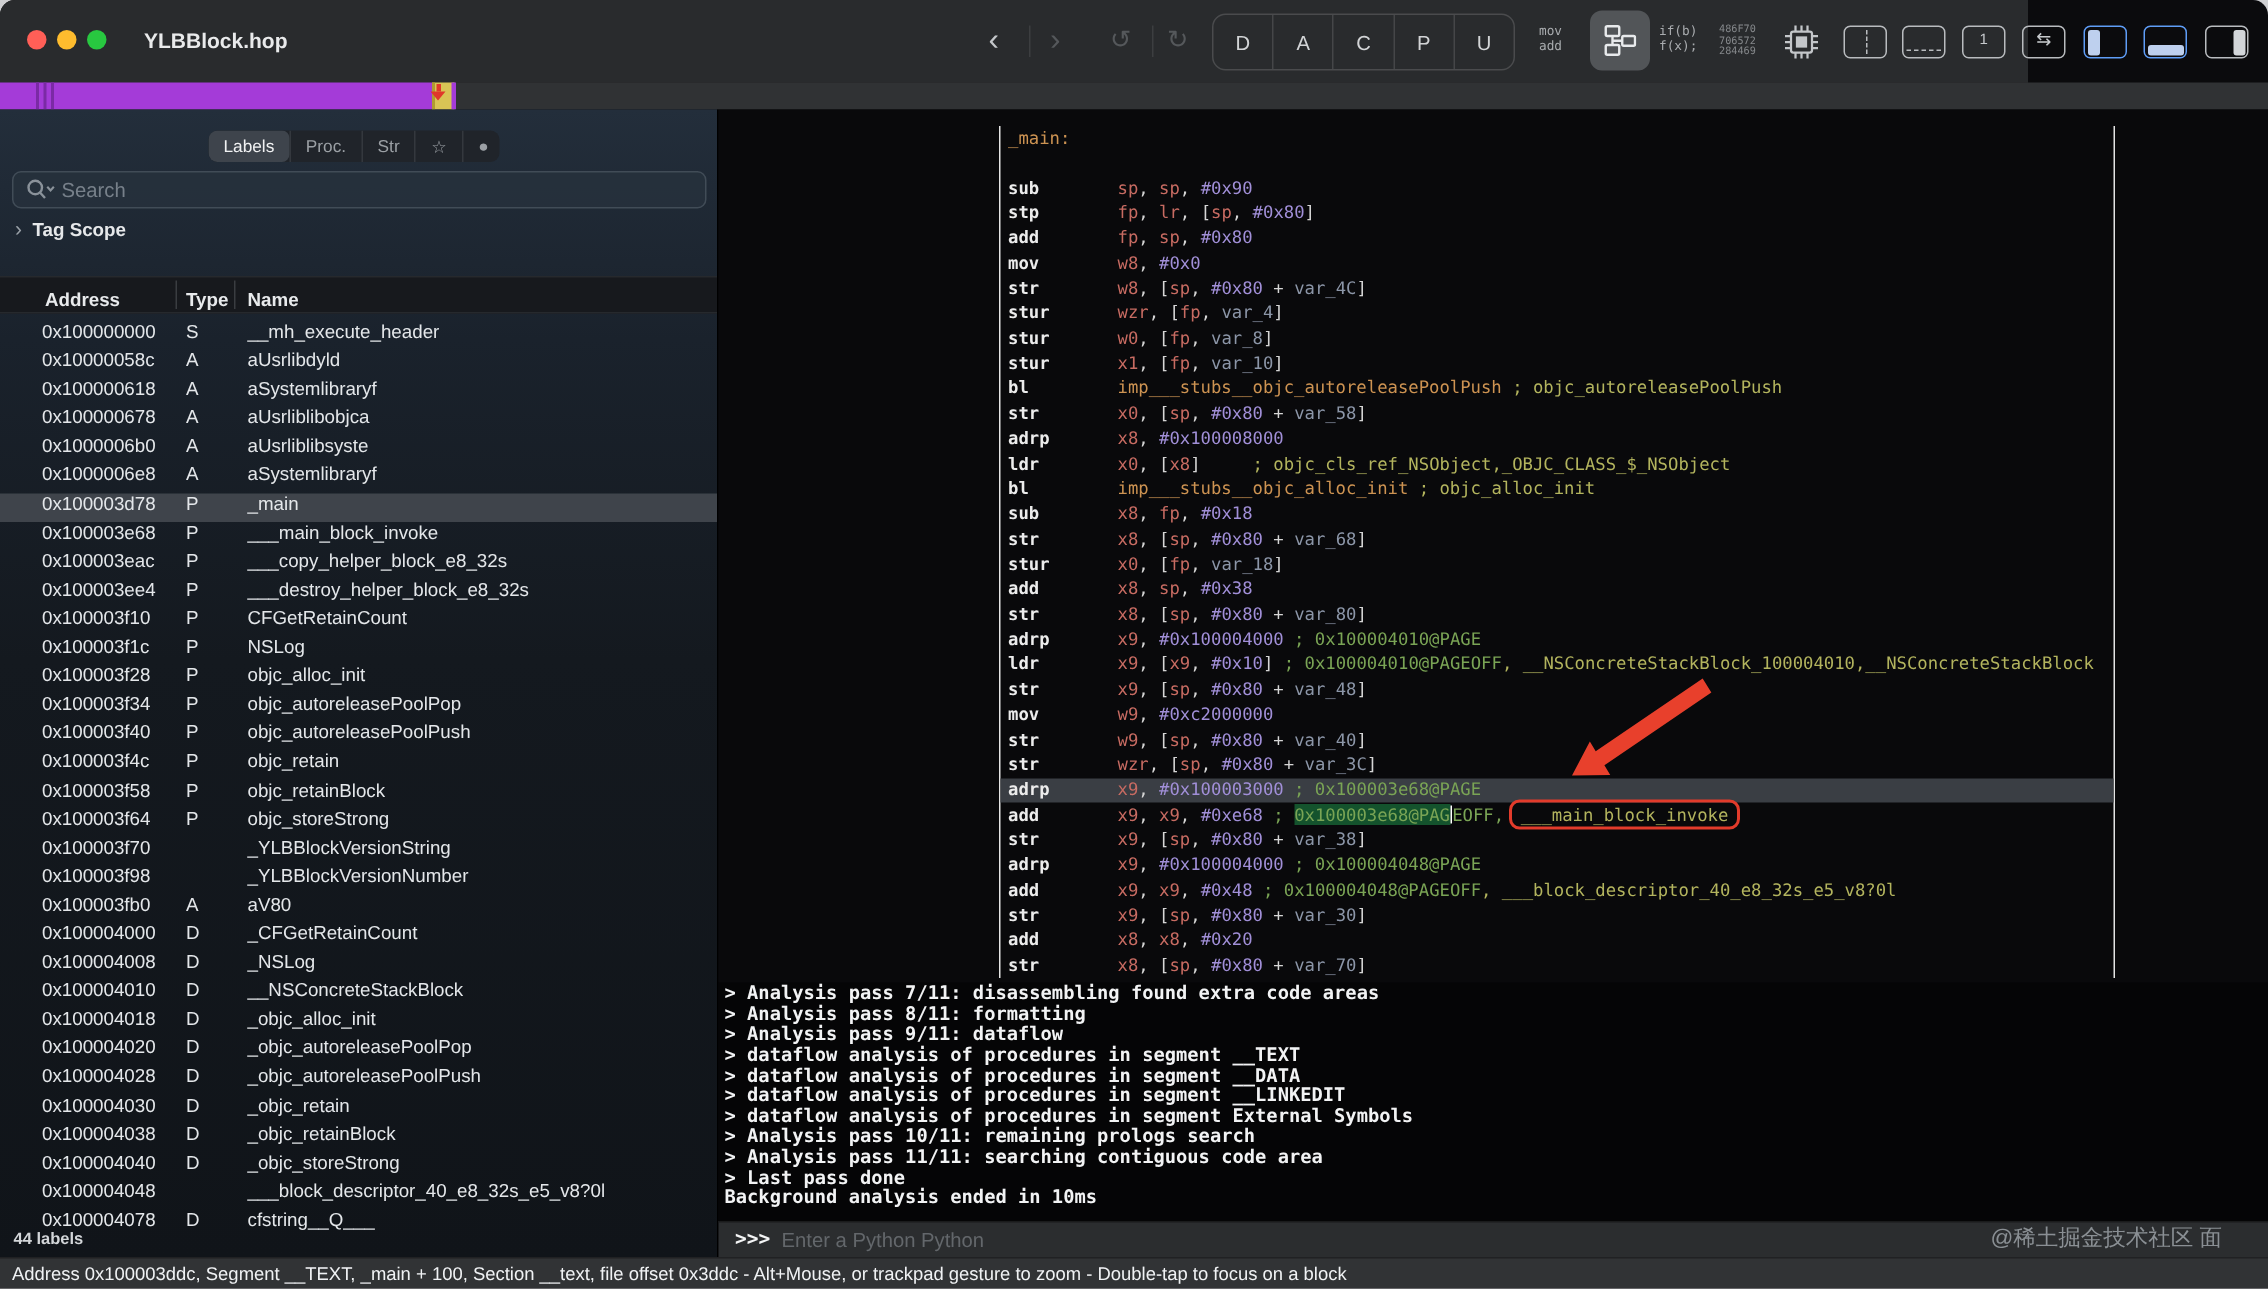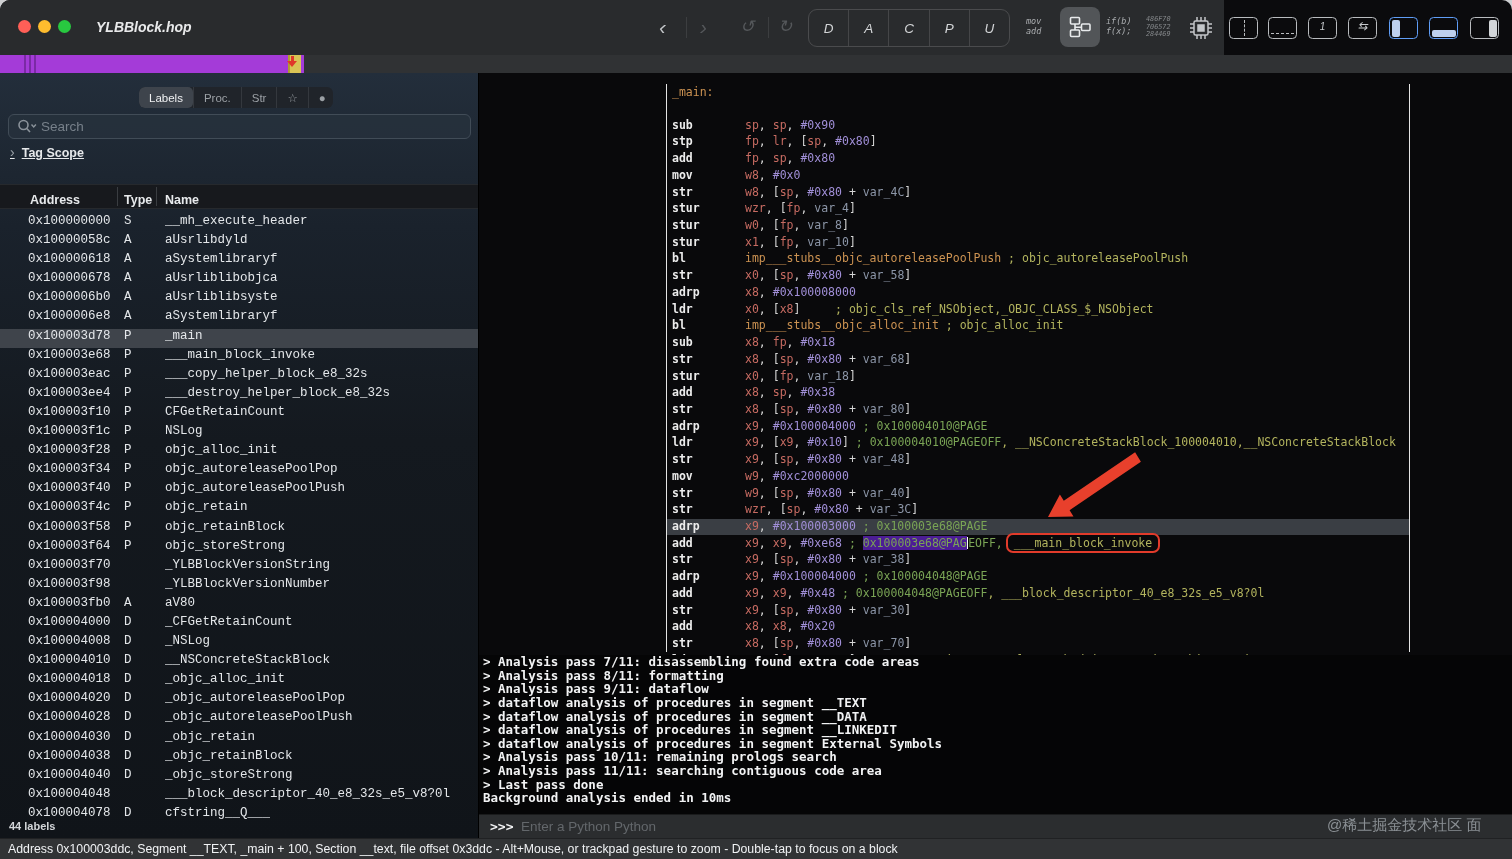--- a/index.html
+++ b/index.html
@@ -1,19 +1,19 @@
 <!DOCTYPE html>
 <html><head>
 <meta charset="utf-8">
 <style>
   html,body{margin:0;padding:0;background:#cfd0d2;}
   .window{position:relative;width:1512px;height:859px;background:#0b0b0d;overflow:hidden;
           border-radius:10px 10px 0 0;font-family:"Liberation Sans",sans-serif;}
   
-  .titlebar{position:absolute;left:0;top:0;width:1224px;height:55px;background:#292b2d;border-bottom:1px solid #1c1d1f;font-style:italic;}
+  .titlebar{position:absolute;left:0;top:0;width:1352px;height:55px;background:#292b2d;border-bottom:1px solid #1c1d1f;}
   .tl{position:absolute;top:20px;width:13px;height:13px;border-radius:50%;}
   .tl.red{left:18px;background:#ff5f57}.tl.yel{left:38px;background:#febc2e}.tl.grn{left:58px;background:#28c840}
   .doc-title{position:absolute;left:96px;top:19px;font-size:14px;font-weight:bold;color:#e9eaeb;}
   .nav-glyph{position:absolute;top:13px;font-size:21px;line-height:28px;color:#c4c7ca;}
   .nav-glyph.dim{color:#55585b;}
   .tb-sep{position:absolute;top:17px;width:1px;height:21px;background:#3c3e40;}
   .dacpu{position:absolute;left:808px;top:9px;width:200px;height:36px;border:1px solid #4a4b4d;border-radius:9px;display:flex;overflow:hidden;}
   .dacpu .seg{flex:1;display:flex;align-items:center;justify-content:center;font-size:13.5px;color:#d2d4d6;}
   .dacpu .seg + .seg{border-left:1px solid #454648;}
   .tinytxt{position:absolute;color:#a9acaf;font-family:"DejaVu Sans Mono",monospace;font-size:8.5px;line-height:9.5px;text-align:center;white-space:pre;}
@@ -42,43 +42,43 @@
   .sidebar{position:absolute;left:0;top:73px;width:478px;height:765px;
            background:linear-gradient(180deg,#232e3b 0%,#1a222c 20%,#14191f 48%,#101419 100%);
            border-right:1px solid #000;}
   .filterseg{position:absolute;left:139px;top:14px;width:194px;height:21px;background:#20242a;border-radius:6px;display:flex;overflow:hidden;}
   .filterseg .fseg{display:flex;align-items:center;justify-content:center;font-size:11.5px;color:#9ba0a5;padding:0 10px;}
   .filterseg .fseg.on{background:#3e444c;border-radius:5px;color:#f0f1f2;}
   .filterseg .fseg + .fseg{border-left:1px solid #34383e;}
   .searchbox{position:absolute;left:8px;top:41px;width:461px;height:23px;background:rgba(42,52,64,.55);
              border:1px solid #414c57;border-radius:6px;display:flex;align-items:center;}
   .searchbox .ph{color:#77808a;font-size:13.5px;margin-left:4px;}
-  .tagscope{position:absolute;left:10px;top:71px;color:#e6e8ea;font-size:12.5px;font-weight:bold;text-decoration:underline;}
+  .tagscope{position:absolute;left:10px;top:71px;color:#e6e8ea;font-size:12.5px;font-weight:bold;}
   .tagscope .chev{color:#9aa1a8;font-weight:normal;margin-right:7px;font-size:14px;}
   .ltable-head{position:absolute;left:0;top:111px;width:478px;height:23px;background:#17191d;
                border-top:1px solid #26292d;border-bottom:1px solid #26292d;}
   .ltable-head .h{position:absolute;top:8px;font-size:12.5px;font-weight:bold;color:#e8eaec;}
   .hdiv{position:absolute;top:2px;width:1px;height:19px;background:#3a3d41;}
   .lrows{position:absolute;left:0;top:141px;width:478px;}
-  .lrow{position:relative;height:19.1px;font-family:Liberation Mono, monospace;font-size:12.5px;color:#e4e7ea;white-space:nowrap;}
+  .lrow{position:relative;height:19.1px;font-family:Liberation Sans, sans-serif;font-size:12.5px;color:#e4e7ea;white-space:nowrap;}
   .lrow.sel{background:#3f444b;padding-left:24px;}
   .lrow .addr{position:absolute;left:28px;}
   .lrow .typ{position:absolute;left:124px;}
   .lrow .nm{position:absolute;left:165px;}
   .count-label{position:absolute;left:9px;bottom:6px;font-size:11px;font-weight:bold;color:#d3d6d9;}
   
   .asm-pane{position:absolute;left:479px;top:73px;width:1033px;height:582px;background:#09090b;}
   .asm-list{position:absolute;left:187px;top:11px;width:742px;border-left:1px solid #e4e4e4;border-right:1px solid #e4e4e4;}
   .asm-line{height:16.72px;line-height:16.72px;padding-left:5px;font-family:"DejaVu Sans Mono",monospace;
             font-size:11.5px;white-space:pre;color:#d6d6d6;}
   .asm-line.sel{background:#3a3e44;}
   .tk-m{display:inline-block;width:73px;color:#ececec;font-weight:bold;margin-top:16px;}
   .tk-l{color:#cd9352;} .tk-r{color:#c76b62;} .tk-i{color:#a18fd8;} .tk-v{color:#8c96a8;}
   .tk-p{color:#d6d6d6;} .tk-c{color:#b3b45e;} .tk-g{color:#7aa455;}
-  .tk-gs{color:#7aa455;background:#4c1d95;}
+  .tk-gs{color:#7aa455;background:#14532d;}
   .tk-k{display:inline-block;width:1.5px;height:12px;background:#ffffff;vertical-align:-2px;}
   .tk-b{color:#b3b45e;border:2.5px solid #e23b2b;border-radius:7px;padding:1px 6px;margin-left:3px;}
   
   .console{position:absolute;left:479px;top:655px;width:1033px;height:159px;background:#050506;overflow:hidden;}
   .cline{height:13.65px;line-height:13.65px;padding-left:4px;color:#f2f3f4;font-family:"DejaVu Sans Mono",monospace;
          font-size:12.5px;font-weight:600;white-space:pre;}
   .promptbar{position:absolute;left:479px;top:814px;width:1033px;height:24px;background:#2b2d2f;border-top:1px solid #1a1b1c;}
   .prompt-sym{position:absolute;left:11px;top:4px;color:#f4f5f6;font-family:"DejaVu Sans Mono",monospace;font-size:13px;font-weight:bold;}
   .prompt-ph{position:absolute;left:42px;top:4px;color:#63676b;font-size:13.5px;}
   

